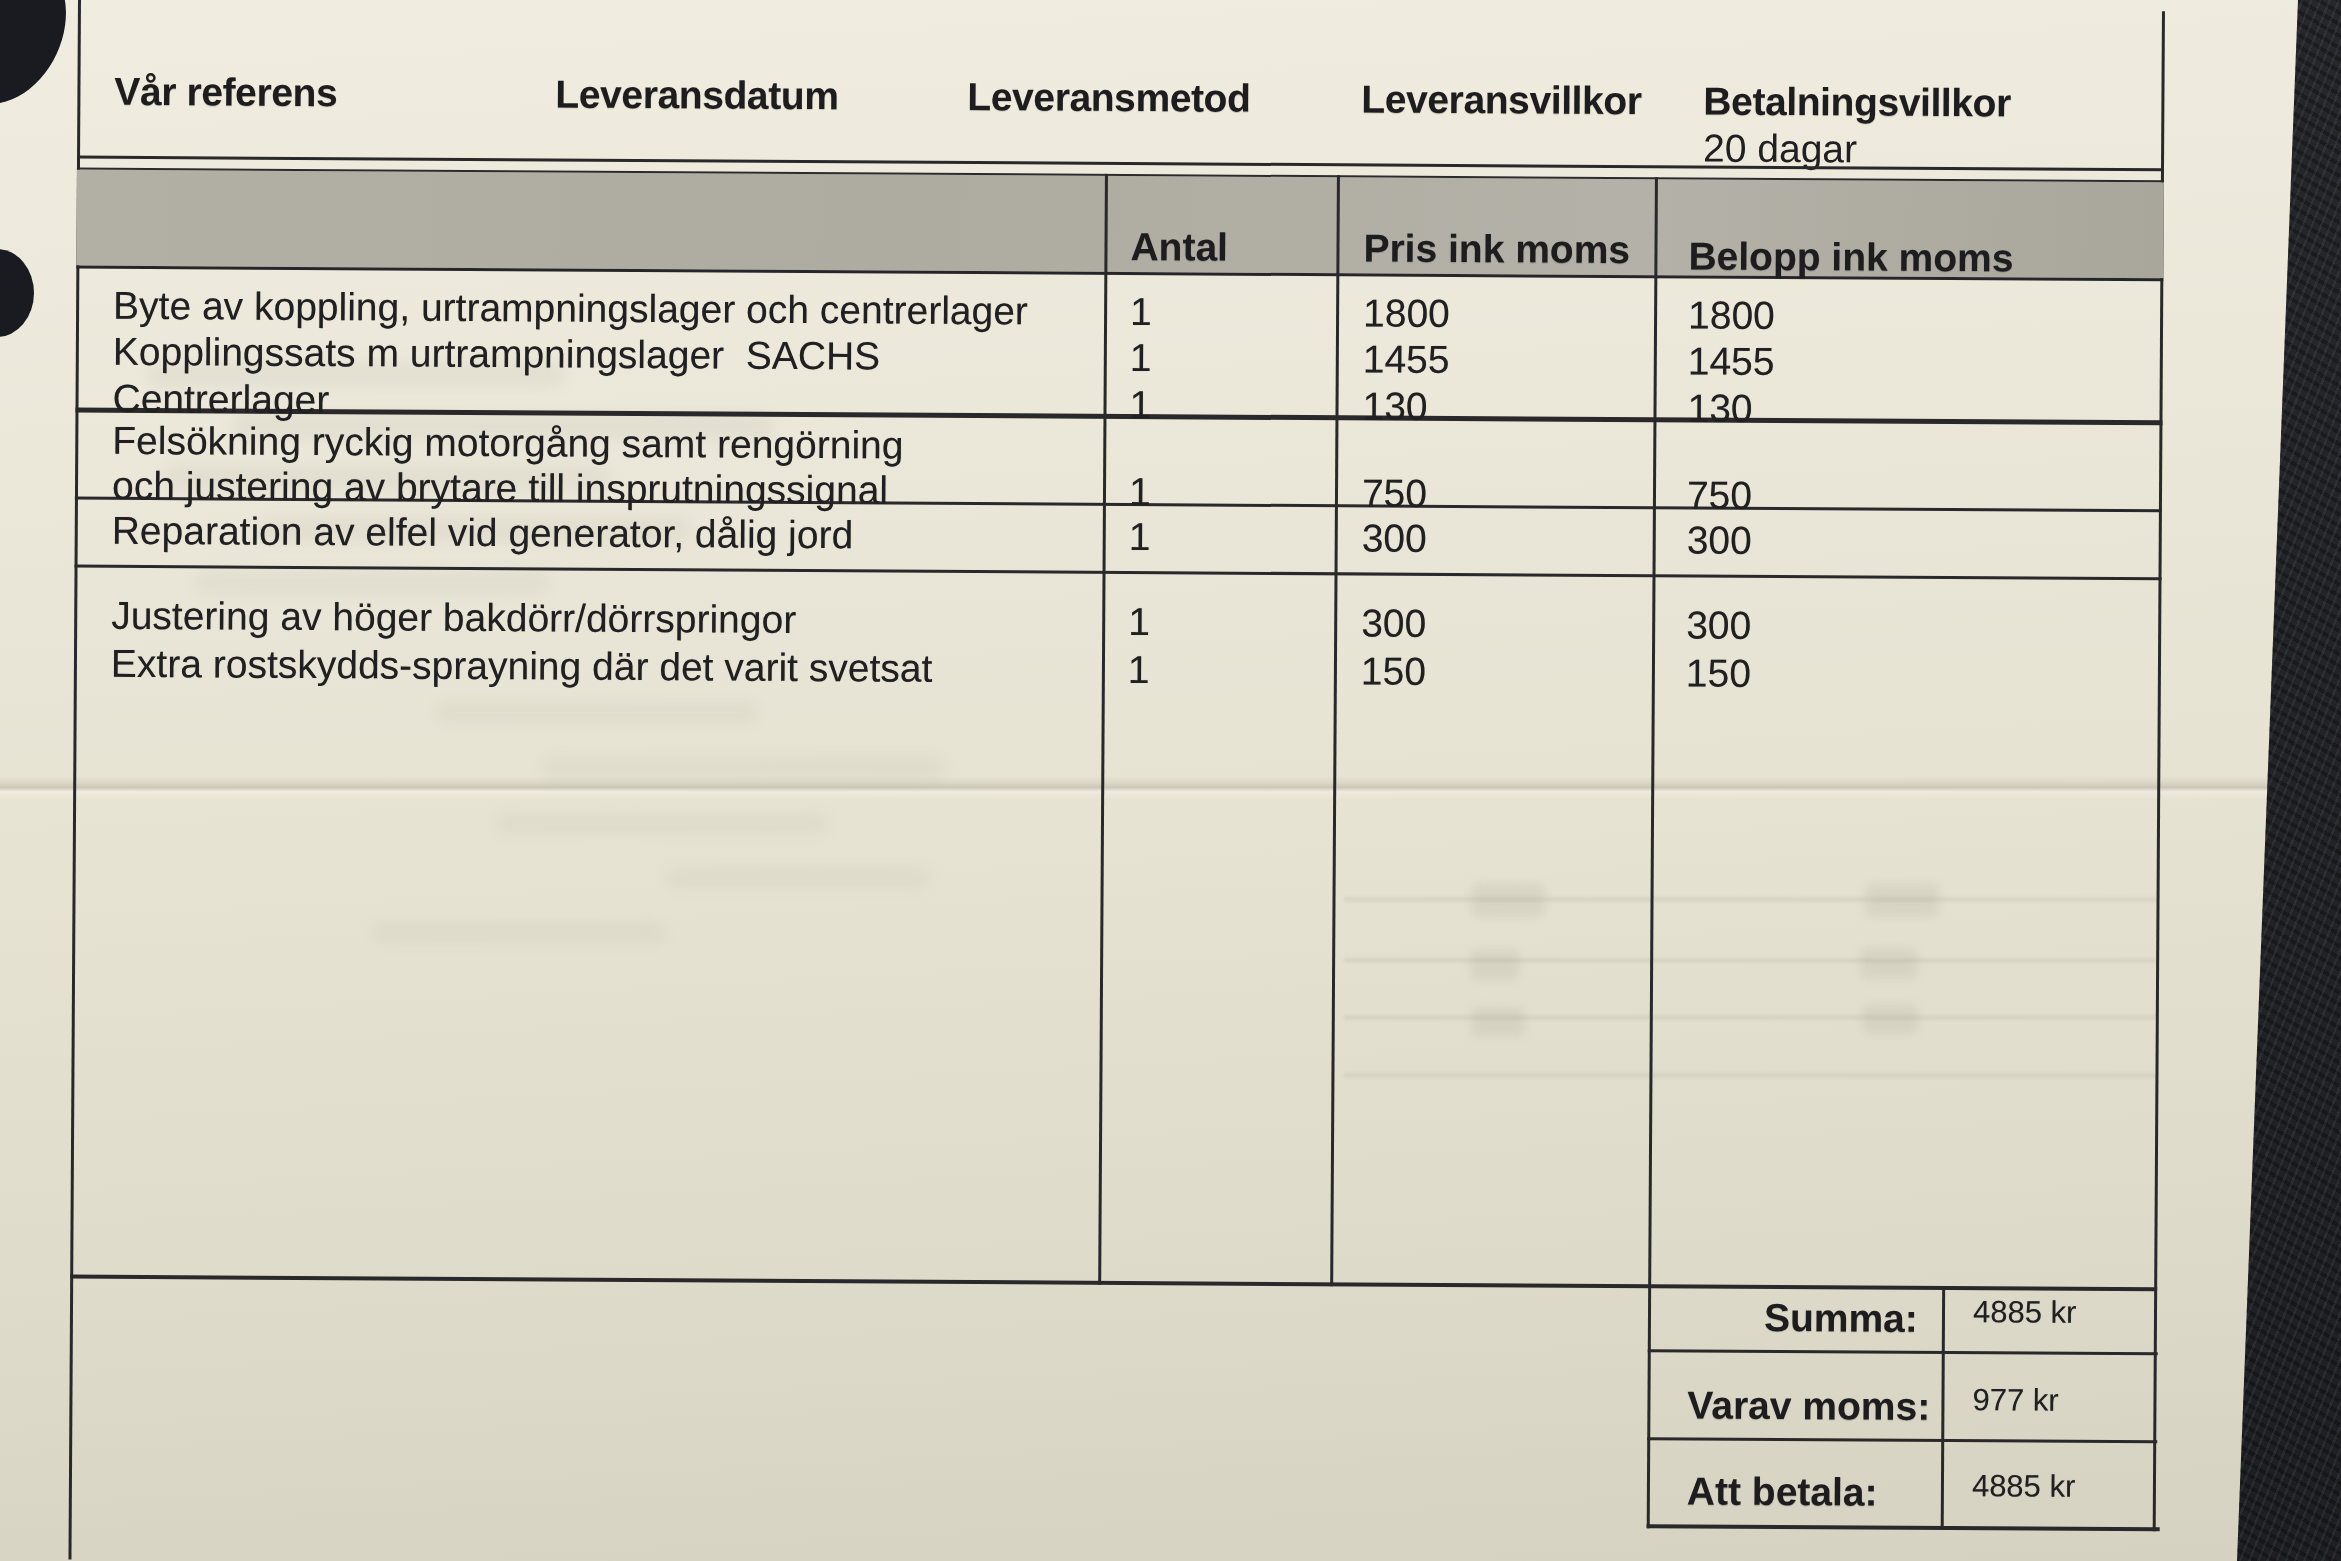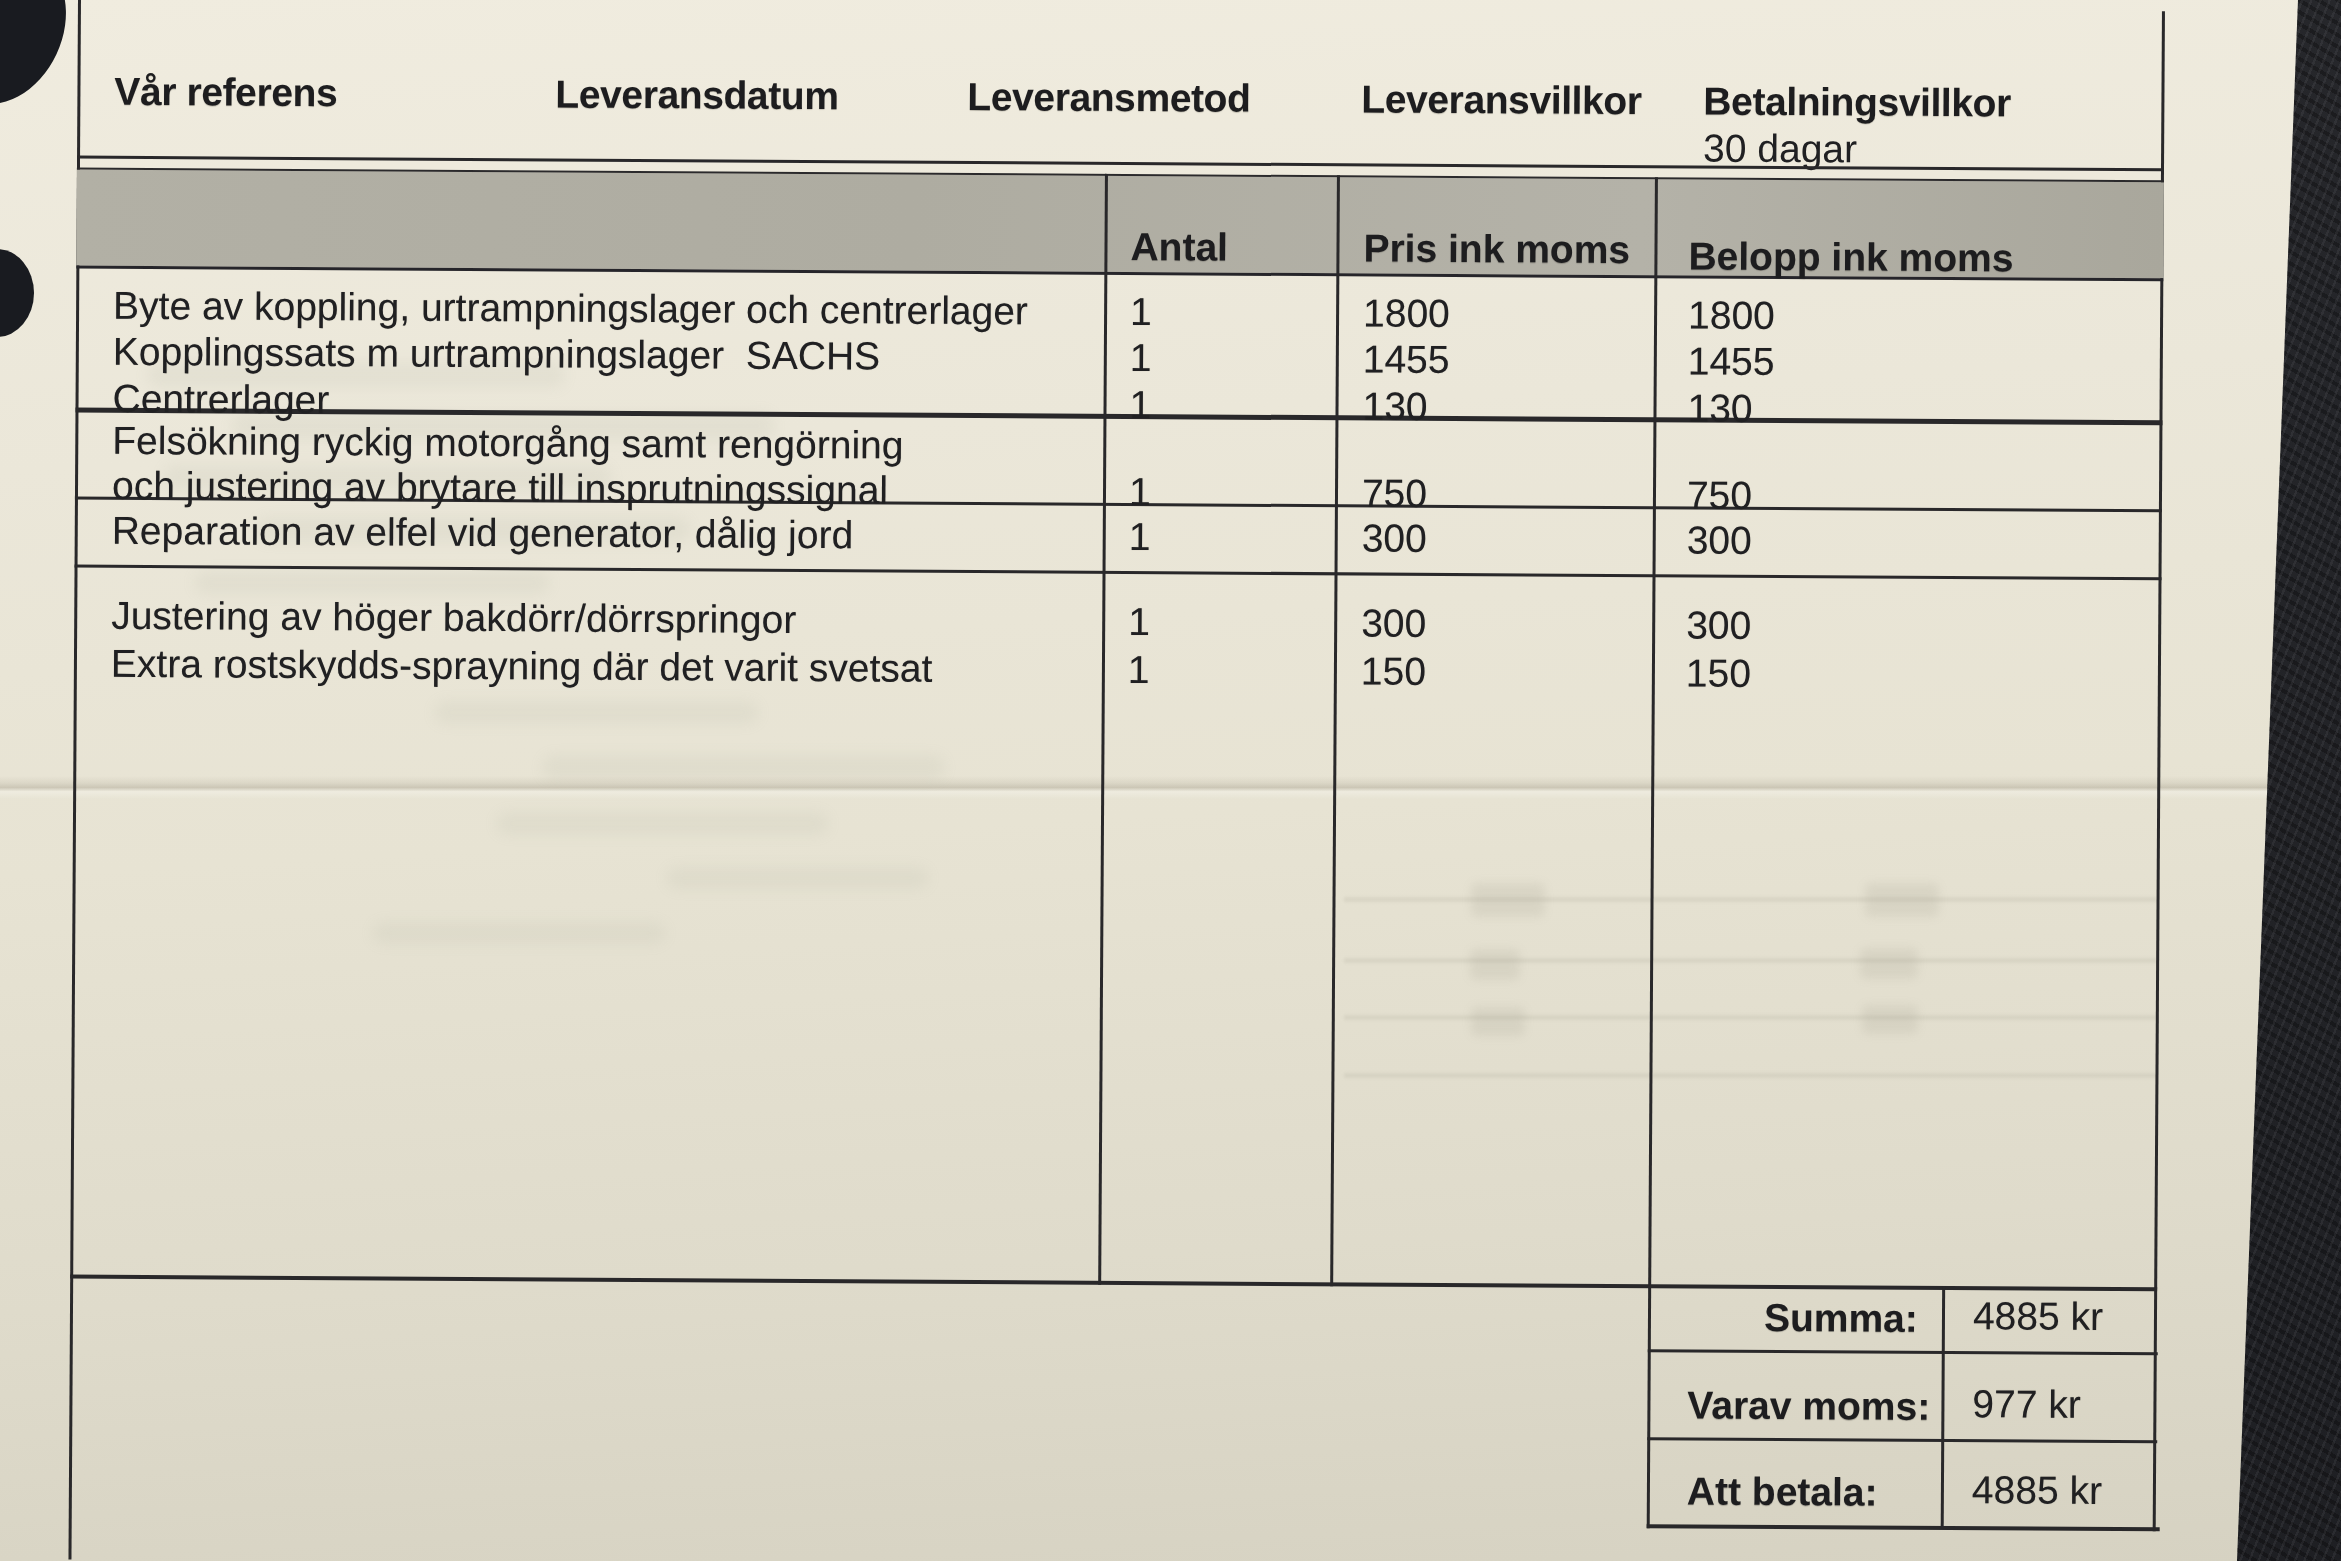--- a/index.html
+++ b/index.html
@@ -27,21 +27,21 @@
   .hdr-sub{position:absolute;font-size:39px;font-weight:400;color:#202022;white-space:pre;}
   .band{position:absolute;left:78px;top:169px;width:2087px;height:101px;
         background:linear-gradient(92deg,#b2b0a5,#aeaca1 40%,#b4b2a8 75%,#a9a79c);
         border-top:2.3px solid #2b2a2c;border-bottom:3.1px solid #26252a;box-sizing:border-box;}
   .band-label{position:absolute;font-size:39px;font-weight:700;color:#1d1d1f;
         text-shadow:0 0.8px 0.8px rgba(50,48,42,0.3);white-space:pre;}
   .cell{position:absolute;font-size:39px;font-weight:400;color:#202022;white-space:pre;
         text-shadow:0 0 0.8px rgba(40,38,34,0.35);}
   .tot-label{position:absolute;font-size:39px;font-weight:700;color:#1d1d1f;white-space:pre;
         text-shadow:0 0.8px 0.8px rgba(50,48,42,0.3);}
-  .tot-value{position:absolute;font-size:39px;font-weight:400;color:#202022;white-space:pre;
+  .tot-value{position:absolute;font-size:31px;font-weight:400;color:#202022;white-space:pre;
         text-shadow:0 0 0.8px rgba(40,38,34,0.35);}
 
   
   .cx-desc{left:115px;} .cx-antal{left:1132px;} .cx-pris{left:1365px;} .cx-belopp{left:1690px;}
   
   .y0{top:285px;} .y1{top:331px;} .y2{top:378px;} .y3{top:420px;}
   .y4{top:465px;} .y5{top:510px;} .y6{top:595px;} .y7{top:643px;}
 
   .smudge{position:absolute;background:#9aa08e;opacity:0.10;filter:blur(7px);border-radius:11px;}
   .ghostline{position:absolute;background:#8b8878;opacity:0.13;filter:blur(1.5px);height:4.6px;}
@@ -83,21 +83,21 @@
   <div class="sheet">
 
     <div class="vline" style="left:78px;top:0;width:3.1px;height:1561px;"></div>
     <div class="vline" style="left:2162px;top:0;width:3.1px;height:1520px;"></div>
 
     <div class="hdr" style="left:115px;top:71px;">Vår referens</div>
     <div class="hdr" style="left:556px;top:71px;">Leveransdatum</div>
     <div class="hdr" style="left:968px;top:71px;">Leveransmetod</div>
     <div class="hdr" style="left:1362px;top:71px;">Leveransvillkor</div>
     <div class="hdr" style="left:1704px;top:71px;">Betalningsvillkor</div>
-    <div class="hdr-sub" style="left:1704px;top:118px;">30 dagar</div>
+    <div class="hdr-sub" style="left:1704px;top:118px;">20 dagar</div>
     <div class="hline" style="left:78px;top:157px;width:2087px;height:3.1px;"></div>
 
     <div class="band"></div>
     <div class="band-label" style="left:1132px;top:220px;">Antal</div>
     <div class="band-label" style="left:1365px;top:220px;">Pris ink moms</div>
     <div class="band-label" style="left:1690px;top:226px;">Belopp ink moms</div>
 
     <div class="vline" style="left:1106px;top:169px;width:3.1px;height:1111px;"></div>
     <div class="vline" style="left:1338px;top:169px;width:3.1px;height:1111px;"></div>
     <div class="vline" style="left:1656px;top:169px;width:3.1px;height:1351px;"></div>

